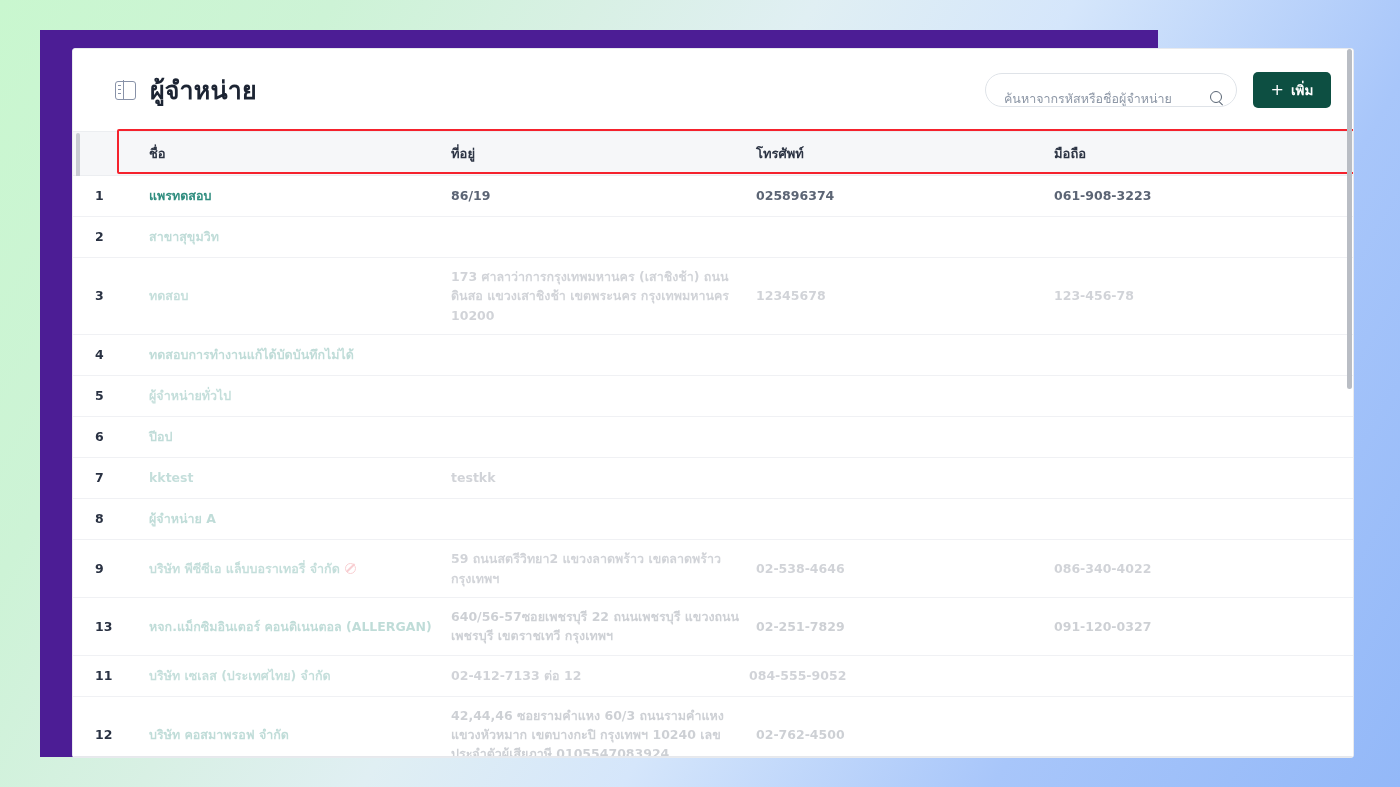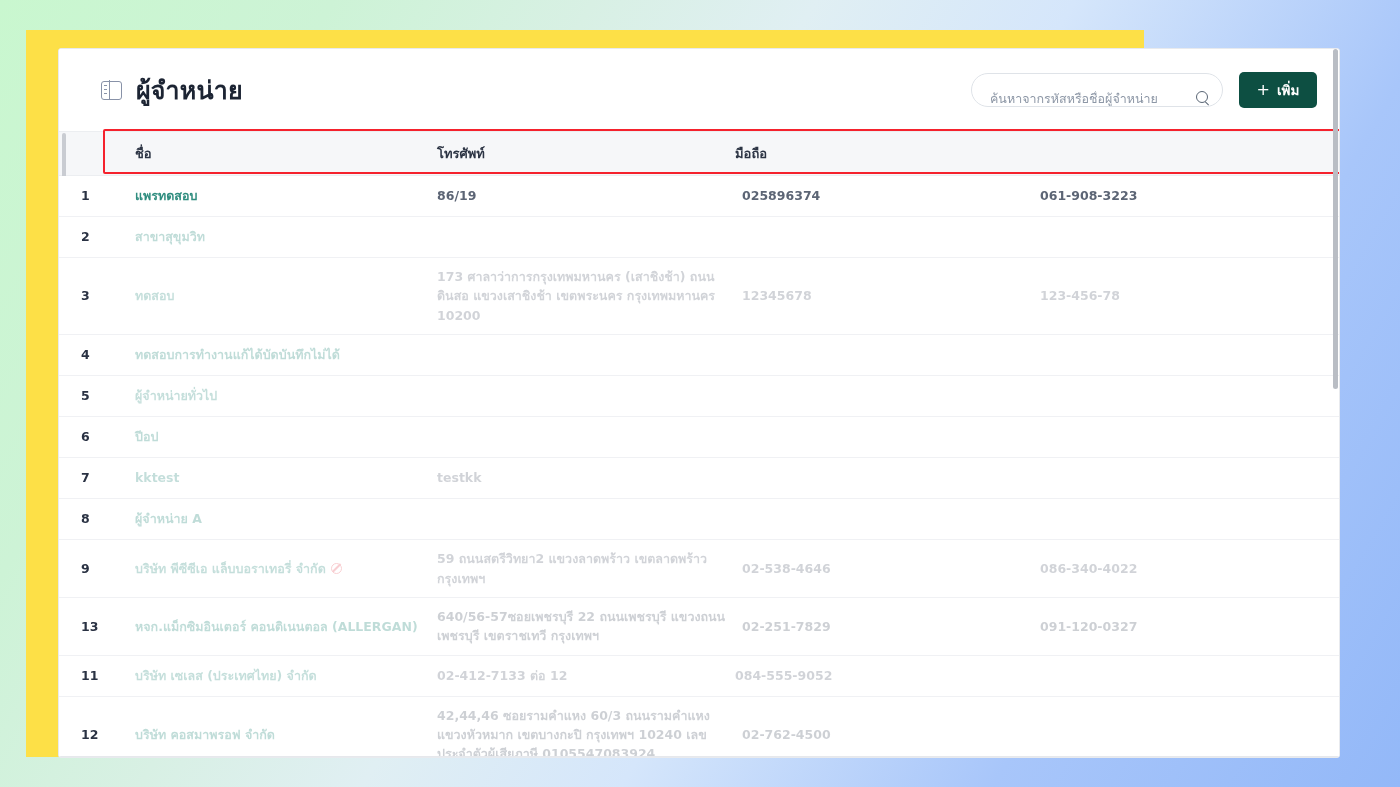--- a/index.html
+++ b/index.html
@@ -16,23 +16,23 @@
         #d8f0e4 32%,
         #e0eff3 44%,
         #d5e6fb 58%,
         #a8c6fa 78%,
         #93b8f8 100%);
     position: relative;
   }
   
   .page-sheet {
     position: absolute;
-    left: 26px; top: 30px;
+    left: 40px; top: 30px;
     width: 1118px; height: 727px;
-    background: #fde047;
+    background: #4c1d95;
   }
   
   .app-card {
     position: absolute;
     left: 32px; top: 18px;
     width: 1282px; height: 710px;
     background: #ffffff;
     border: 1px solid #e8eaee;
     border-radius: 3px;
     overflow: hidden;
@@ -260,20 +260,21 @@
         </button>
       </div>
     </div>
 
     <div class="table-area">
       <div class="left-rail"></div>
 
       <div class="thead">
         <div class="th c-idx"></div>
         <div class="th c-name">ชื่อ</div>
+        <div class="th c-addr">ที่อยู่</div>
         <div class="th c-tel">โทรศัพท์</div>
         <div class="th c-mob">มือถือ</div>
       </div>
 
       <div class="tbody" id="tbody">
           <div class="trow">
             <div class="cell c-idx">1</div>
             <div class="cell c-name">แพรทดสอบ</div>
             <div class="cell c-addr">86/19</div>
             <div class="cell c-tel">025896374</div>

